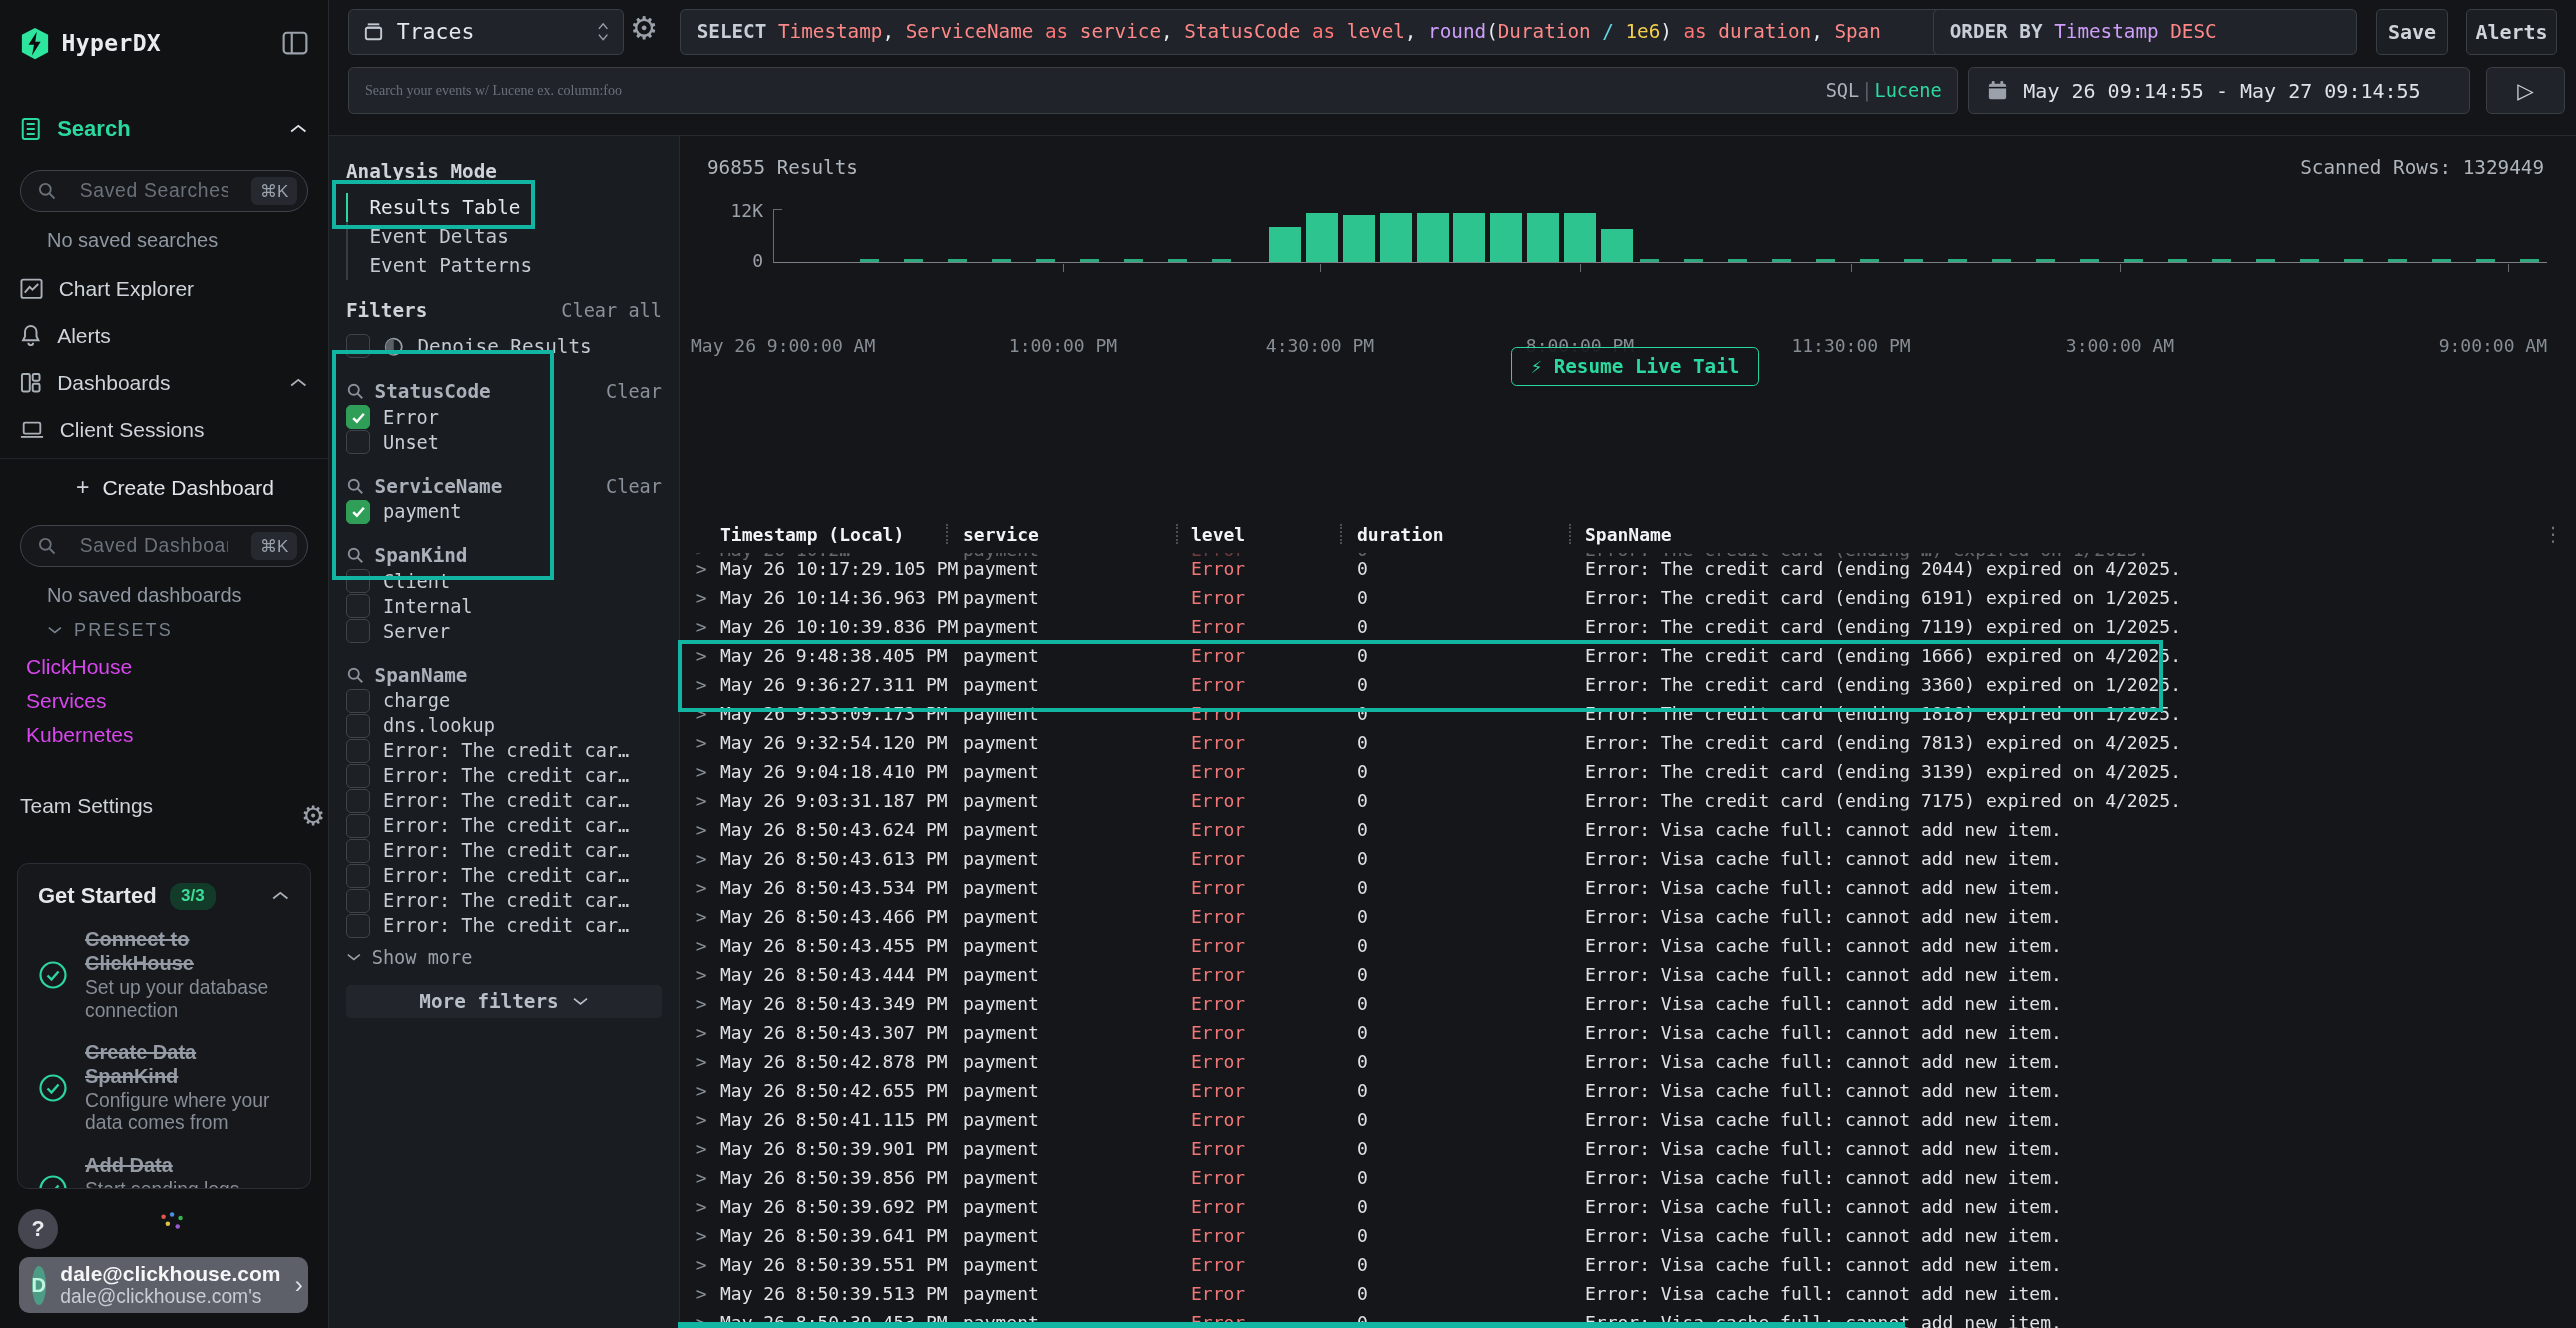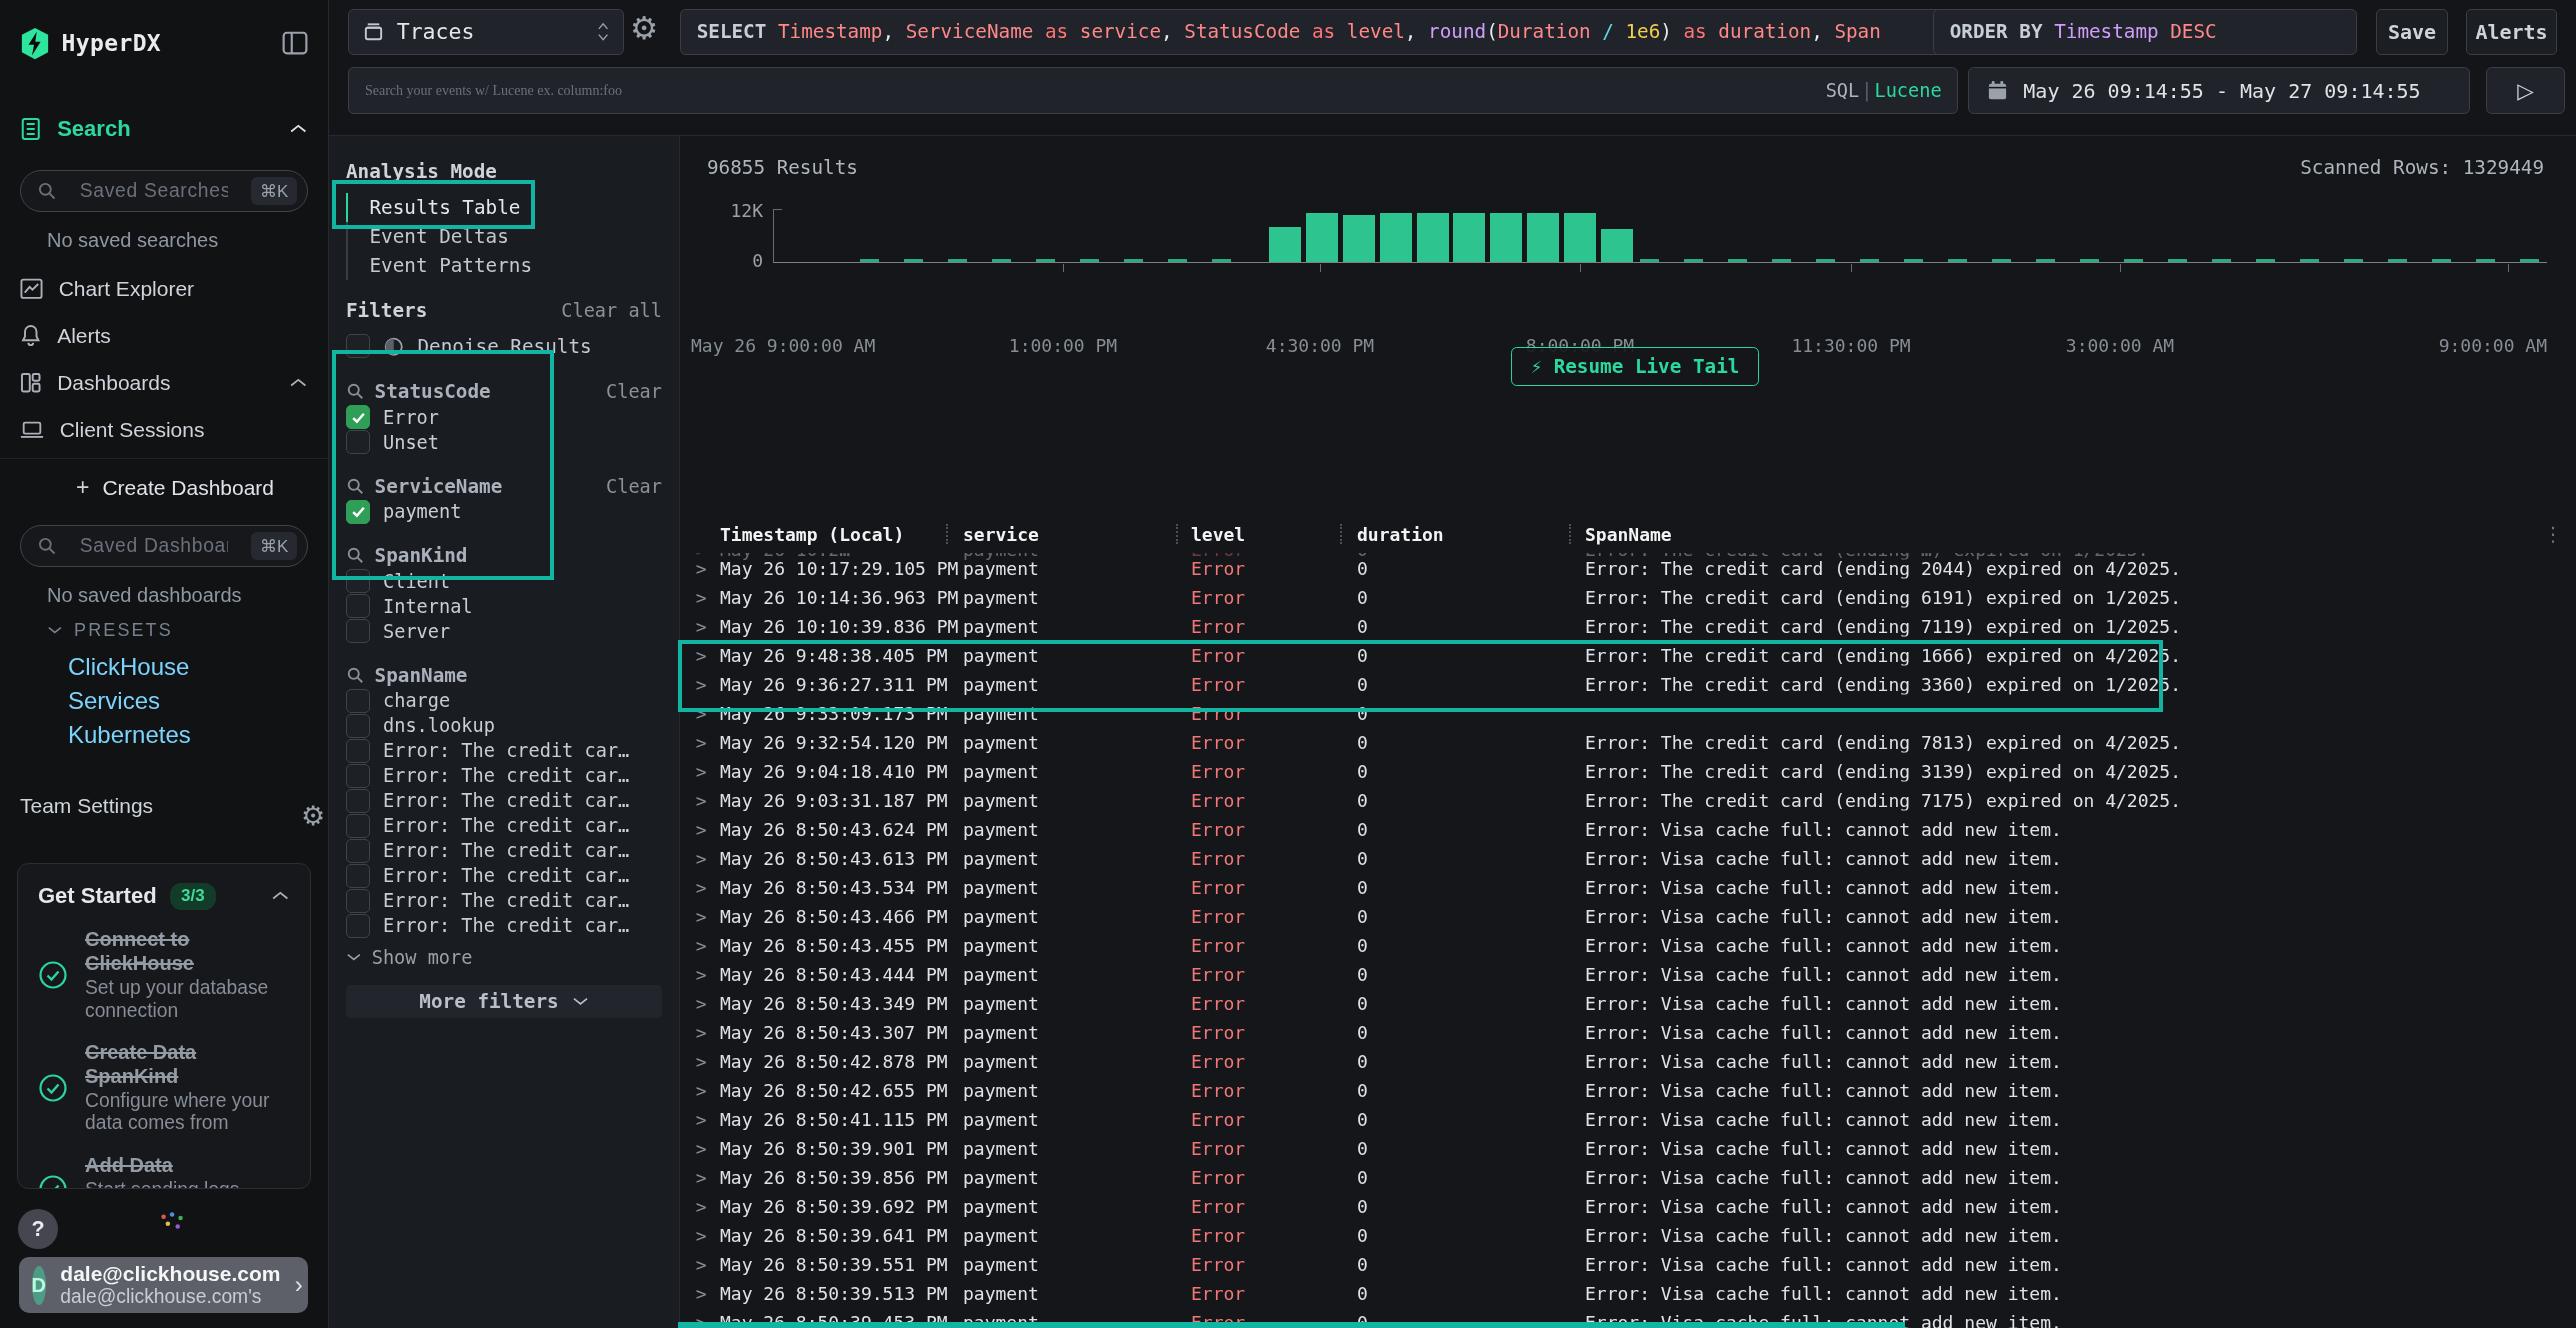--- a/index.html
+++ b/index.html
@@ -34,22 +34,22 @@
   #sb-nav{position:absolute;top:265px;left:0;right:0}
   #sb-nav .sb-item{height:47px;cursor:pointer}
   #sb-nav .sb-item .chev{margin-left:auto;color:#aab0b8}
   .sb-divider{position:absolute;top:458px;left:0;right:0;border-top:0.7px solid #202329}
   .sb-create{top:472px;height:31.5px;padding-left:43px;display:flex;align-items:center;gap:13px;
              font-size:21px;color:#dfe3e8;cursor:pointer}
   .plus{font-size:23px;color:#cfd4da;margin-left:33px}
   .sb-presets-h{top:618px;height:24px;display:flex;align-items:center;gap:11.4px;padding-left:47px;
                 color:#78828e;font-size:18px;letter-spacing:2.1px;cursor:pointer}
   #sb-presets{position:absolute;top:650px;left:0;right:0}
-  #sb-presets .pitem{height:34px;display:flex;align-items:center;padding-left:68px;font-size:24px;
-                     color:#7dd3fc;cursor:pointer}
+  #sb-presets .pitem{height:34px;display:flex;align-items:center;padding-left:26px;font-size:21px;
+                     color:#d946ef;cursor:pointer}
   .sb-team{top:790px;height:31.5px;cursor:pointer}
 
   .gs-card{position:absolute;left:17px;right:17px;top:863px;height:326px;background:#16181c;
            border:0.7px solid #2b2f35;border-radius:11.4px;padding:18.6px 20px;overflow:hidden}
   .gs-head{display:flex;align-items:center;gap:13px}
   .gs-title{font-size:22px;font-weight:bold;color:#e4e8ec}
   .gs-badge{background:#123b2a;color:#3ddc97;font-size:17px;font-weight:bold;border-radius:11.4px;padding:3.6px 11.4px}
   .gs-head .chev{margin-left:auto;color:#aab0b8}
   #gs-items{margin-top:18.6px;display:flex;flex-direction:column;gap:18.6px}
   .gs-item{display:flex;gap:17px;align-items:center}
@@ -692,20 +692,21 @@
           <span class="c3 err">Error</span>
           <span class="c4">0</span>
           <span class="c5">Error: The credit card (ending 3360) expired on 1/2025.</span>
         </div>
         <div class="trow">
           <span class="c0">&gt;</span>
           <span class="c1">May 26 9:33:09.173 PM</span>
           <span class="c2">payment</span>
           <span class="c3 err">Error</span>
           <span class="c4">0</span>
+          <span class="c5">Error: The credit card (ending 1818) expired on 1/2025.</span>
         </div>
         <div class="trow">
           <span class="c0">&gt;</span>
           <span class="c1">May 26 9:32:54.120 PM</span>
           <span class="c2">payment</span>
           <span class="c3 err">Error</span>
           <span class="c4">0</span>
           <span class="c5">Error: The credit card (ending 7813) expired on 4/2025.</span>
         </div>
         <div class="trow">

